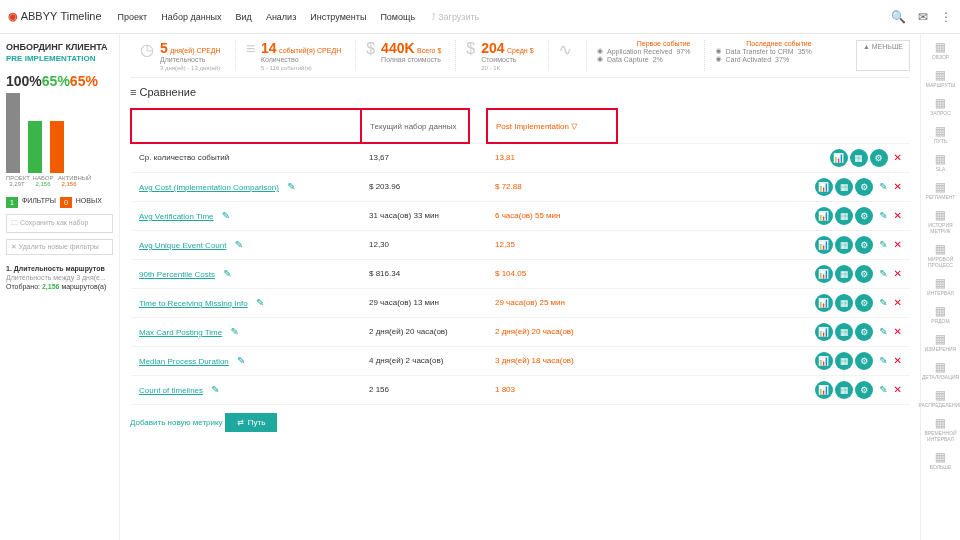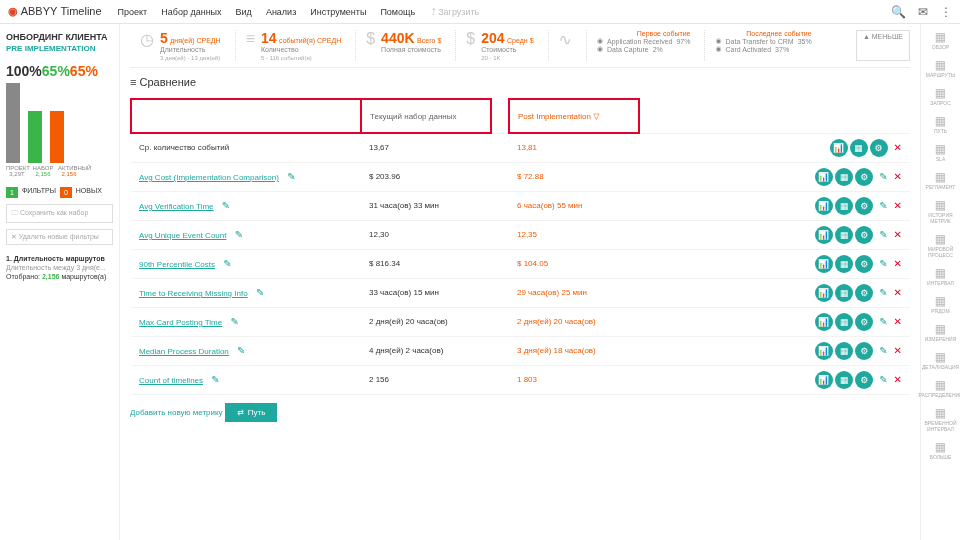--- a/index.html
+++ b/index.html
@@ -1,17 +1,17 @@
 <!DOCTYPE html>
 <html><head>
 <meta charset="utf-8">
 <style>
 * { margin:0; padding:0; box-sizing:border-box; font-family:Arial,sans-serif; }
 body { background:#fff; font-size:9px; color:#333; width:960px; height:540px; overflow:hidden; }
-.topbar { height:24px; display:flex; align-items:center; padding:0 8px; border-bottom:1px solid #e5e5e5; }
+.topbar { height:34px; display:flex; align-items:center; padding:0 8px; border-bottom:1px solid #e5e5e5; }
 .logo { color:#d42; font-weight:bold; font-size:11px; margin-right:4px; }
 .logo span{color:#333;font-weight:normal;}
 .menu { display:flex; gap:14px; font-size:9px; color:#333; margin-left:12px;}
 .menu div{cursor:pointer;}
 .upload{color:#bbb;margin-left:16px;}
 .top-icons{margin-left:auto;display:flex;gap:12px;color:#666;font-size:12px;}
 .layout{display:flex;height:516px;}
 .sidebar{width:120px;padding:8px 6px;border-right:1px solid #eee;}
 .sb-title{font-size:9px;font-weight:bold;}
 .sb-sub{color:#1fa89e;font-size:8px;font-weight:bold;margin-top:2px;}
@@ -180,21 +180,21 @@
         <div class="less">▲ МЕНЬШЕ</div>
       </div>
 
       <div class="compare">
         <div class="comp-title">≡ <span>Сравнение</span></div>
 
         <table>
           <tbody>
               <tr>
             <th class="redbox" style="width:230px;height:34px;"></th>
-            <th class="redbox" style="width:130px">Текущий набор данных</th>
+            <th class="redbox" style="width:108px">Текущий набор данных</th>
             <th style="width:10px"></th>
             <th class="redbox val2" style="width:130px"><span>Post Implementation</span> ▽</th>
             <th></th>
           </tr>
           </tbody>
             <tbody id="tbody">
               <tr>
                 <td><span class="">Ср. количество событий</span></td>
                 <td>13,67</td>
                 <td></td>
@@ -224,21 +224,21 @@
               </tr>
               <tr>
                 <td><span class="metric">90th Percentile Costs</span> <span class="edit">✎</span></td>
                 <td>$ 816.34</td>
                 <td></td>
                 <td class="val2 ">$ 104.05</td>
                 <td class="actions"><span class="icbtn">📊</span><span class="icbtn">▦</span><span class="icbtn">⚙</span><span class="edit">✎</span><span class="del">✕</span></td>
               </tr>
               <tr>
                 <td><span class="metric">Time to Receiving Missing Info</span> <span class="edit">✎</span></td>
-                <td>33 часа(ов) 15 мин</td>
+                <td>29 часа(ов) 13 мин</td>
                 <td></td>
                 <td class="val2 ">29 часа(ов) 25 мин</td>
                 <td class="actions"><span class="icbtn">📊</span><span class="icbtn">▦</span><span class="icbtn">⚙</span><span class="edit">✎</span><span class="del">✕</span></td>
               </tr>
               <tr>
                 <td><span class="metric">Max Card Posting Time</span> <span class="edit">✎</span></td>
                 <td>2 дня(ей) 20 часа(ов)</td>
                 <td></td>
                 <td class="val2 ">2 дня(ей) 20 часа(ов)</td>
                 <td class="actions"><span class="icbtn">📊</span><span class="icbtn">▦</span><span class="icbtn">⚙</span><span class="edit">✎</span><span class="del">✕</span></td>

